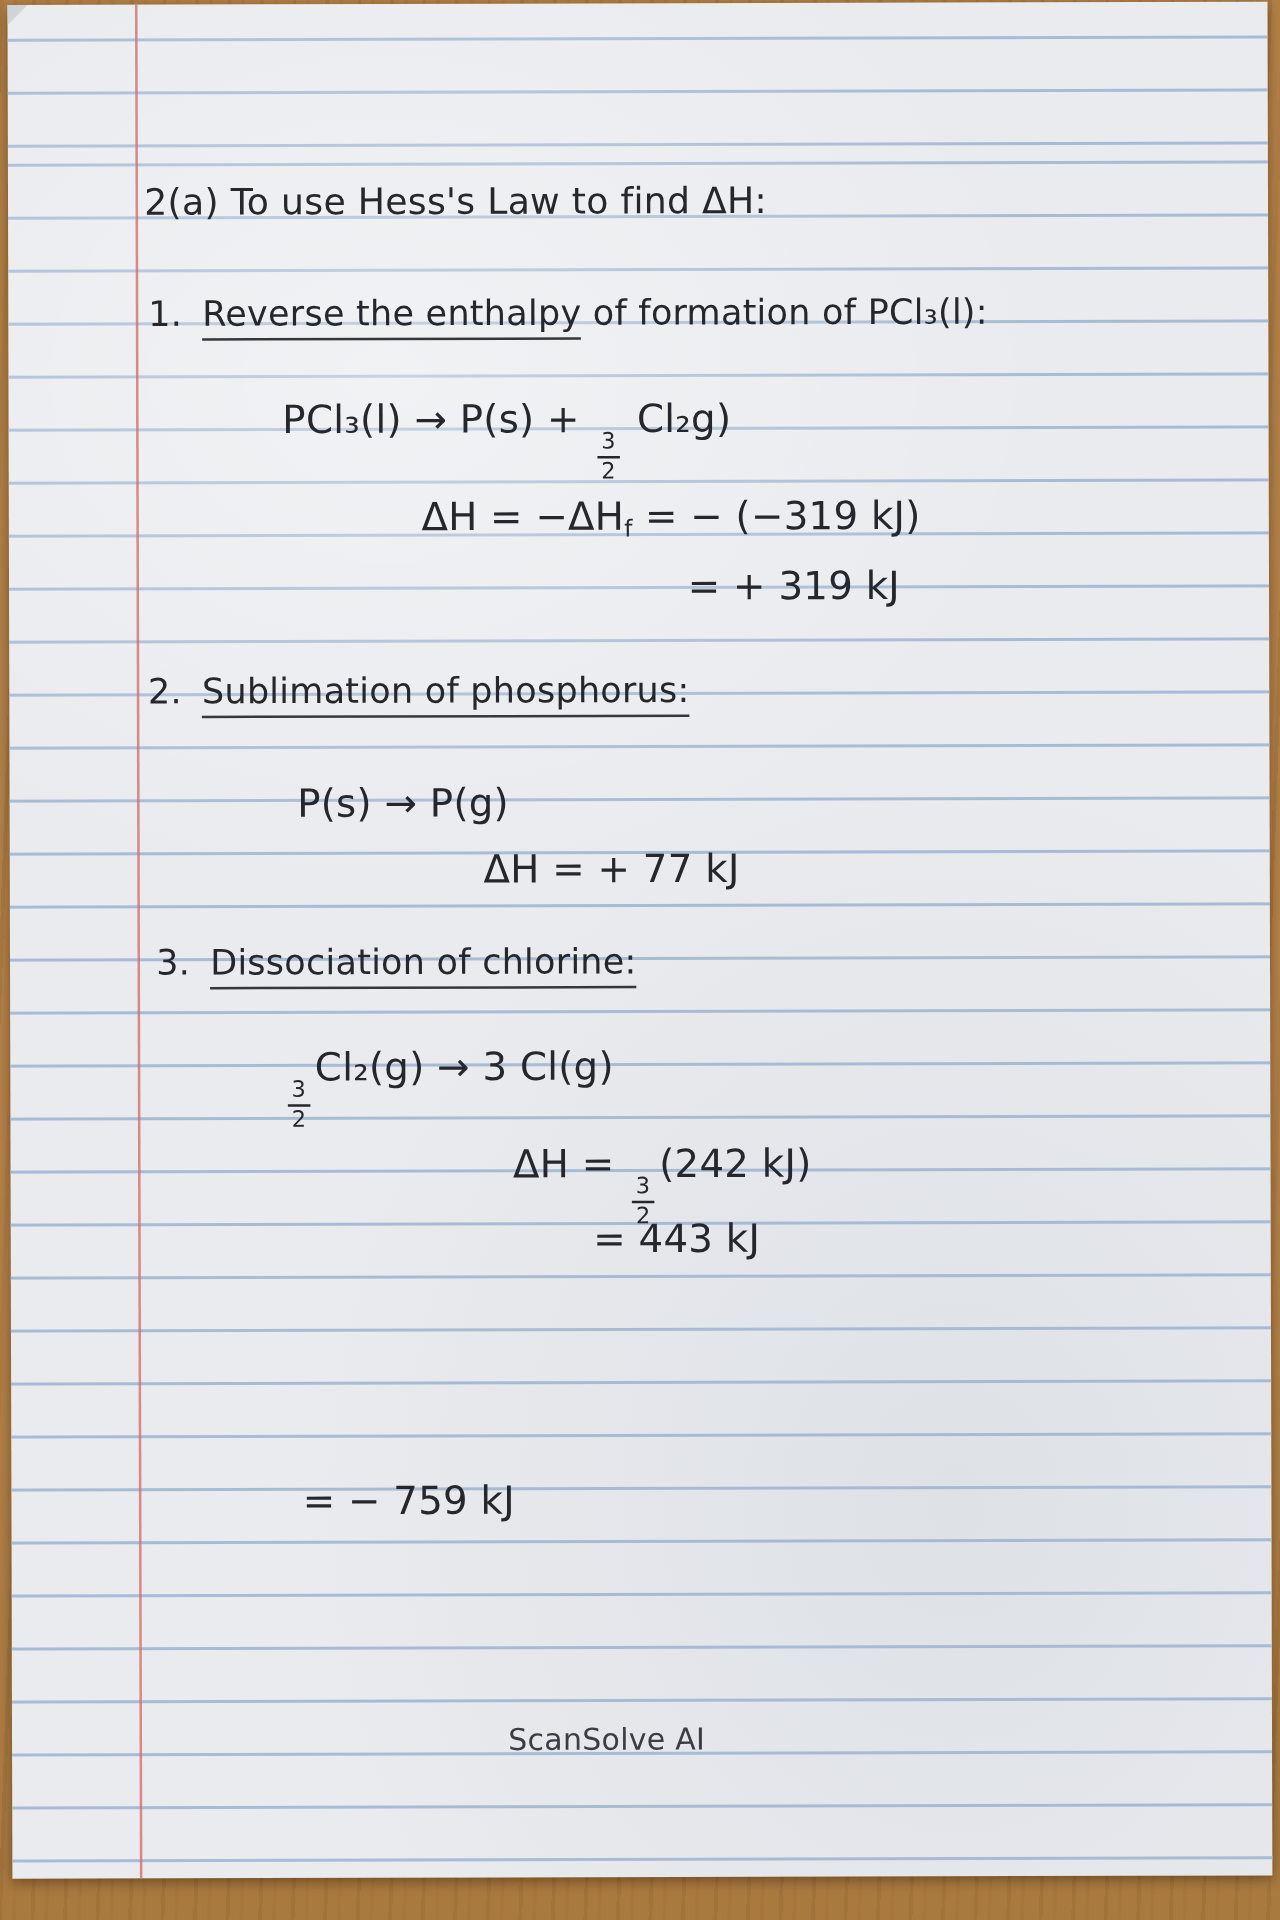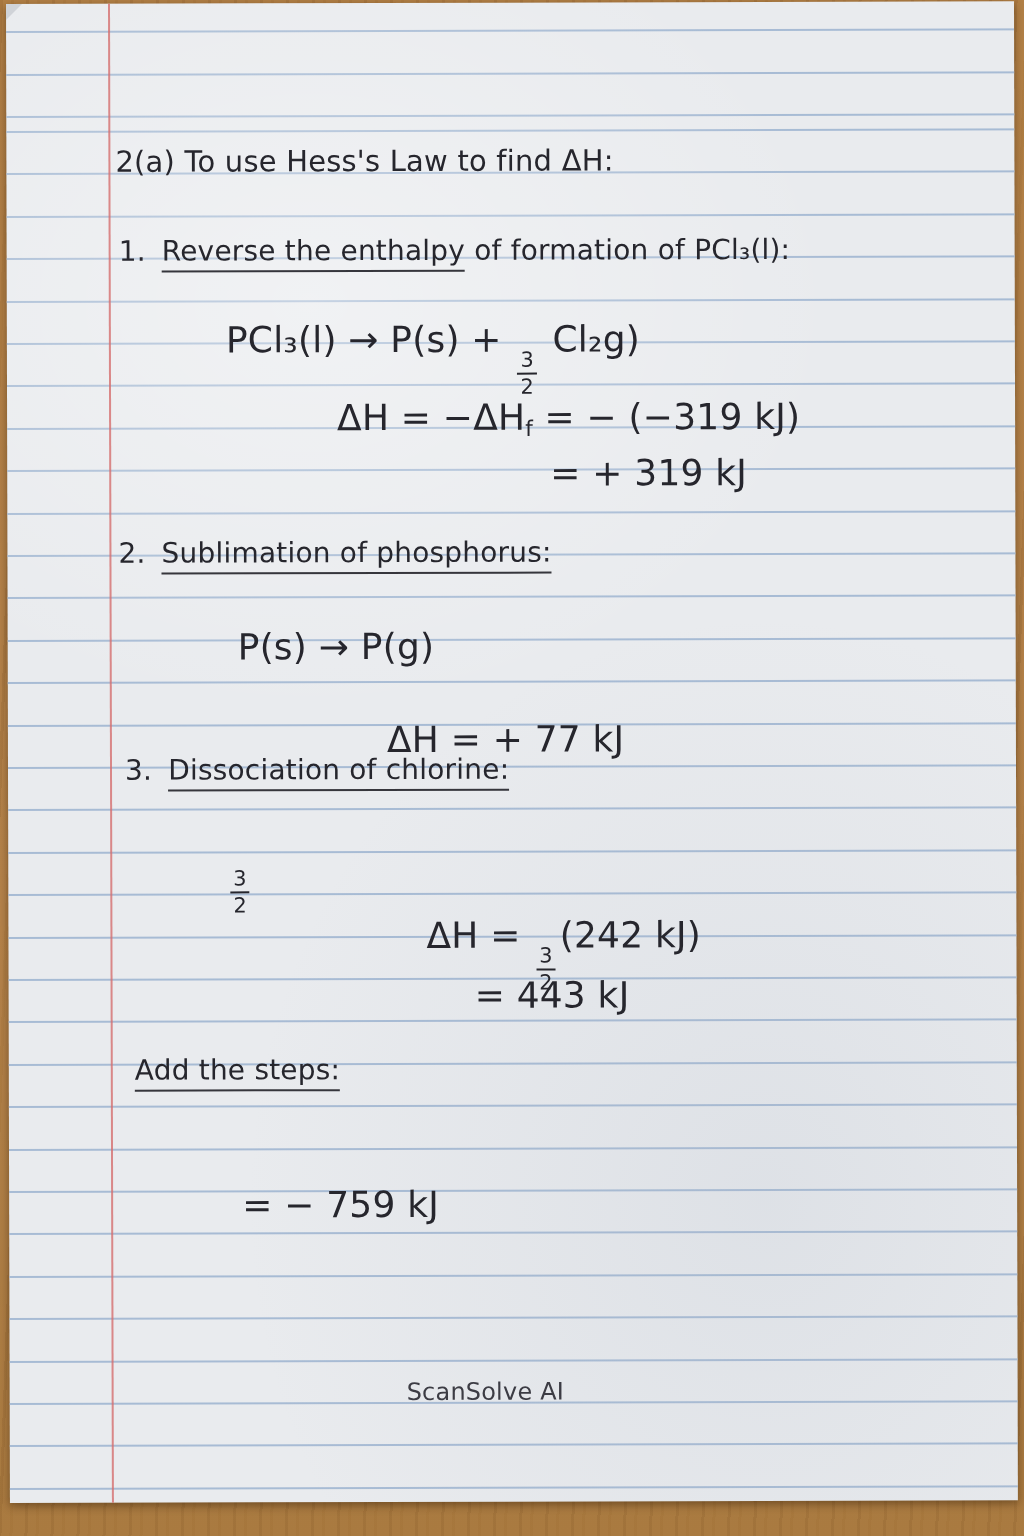--- a/index.html
+++ b/index.html
@@ -40,21 +40,21 @@
     position:absolute; top:0; bottom:0; left:102px; width:2px;
     background:var(--margin-red); opacity:.8;
   }
   .line{
     position:absolute; white-space:nowrap; color:var(--ink);
     font-family:"DejaVu Sans",sans-serif; line-height:1.15;
     letter-spacing:.2px;
   }
   .hd   {font-size:29px;}
   .step {font-size:28px;}
-  .eq   {font-size:36px;}
+  .eq   {font-size:31px;}
   .small{font-size:24px; color:#3c3c44;}
   .u{border-bottom:2.4px solid rgba(38,38,45,0.92); padding-bottom:3px;}
   .num-gap{margin-right:16px;}
   .frac{
     display:inline-flex; flex-direction:column; align-items:center;
     vertical-align:-0.42em; line-height:1; margin:0 4px;
   }
   .frac .fnum{font-size:0.58em; padding:0 3px 2px; border-bottom:2.2px solid var(--ink);}
   .frac .fden{font-size:0.58em; padding-top:2px;}
   sub.subf{font-size:0.6em; vertical-align:-0.3em; letter-spacing:0;}
@@ -86,44 +86,41 @@
   </div>
 
   <div class="line eq" style="top:450px;left:543px">= + 319 kJ</div>
 
   <div class="line step" style="top:534px;left:111px">
     <span class="num-gap">2.</span><span class="u">Sublimation of phosphorus:</span>
   </div>
 
   <div class="line eq" style="top:623px;left:230px">P(s) → P(g)</div>
 
-  <div class="line eq" style="top:716px;left:379px">ΔH = + 77 kJ</div>
+  <div class="line eq" style="top:676px;left:379px">ΔH = + 77 kJ</div>
 
   <div class="line step" style="top:751px;left:117px">
     <span class="num-gap">3.</span><span class="u">Dissociation of chlorine:</span>
   </div>
 
   <div class="line eq" style="top:834px;left:218px">
     <span class="frac">
         <span class="fnum">3</span>
         <span class="fden">2</span>
-      </span>
+      </span><span>Cl₂(g) → 3 Cl(g)</span>
   </div>
 
-  <div class="line eq" style="top:912px;left:418px">
+  <div class="line eq" style="top:912px;left:402px">
     <span>ΔH = </span><span class="frac">
         <span class="fnum">3</span>
         <span class="fden">2</span>
       </span><span>(242 kJ)</span>
   </div>
 
   <div class="line eq" style="top:972px;left:466px">= 443 kJ</div>
 
-  <div class="line step" style="top:1051px;left:126px">
-    <span class="u">Add the steps:</span>
-  </div>
 
 
   <div class="line eq" style="top:1181px;left:233px">= − 759 kJ</div>
 
 
   <div class="line small" style="top:1376px;left:397px">ScanSolve AI</div>
 </div>
 
 </body></html>

